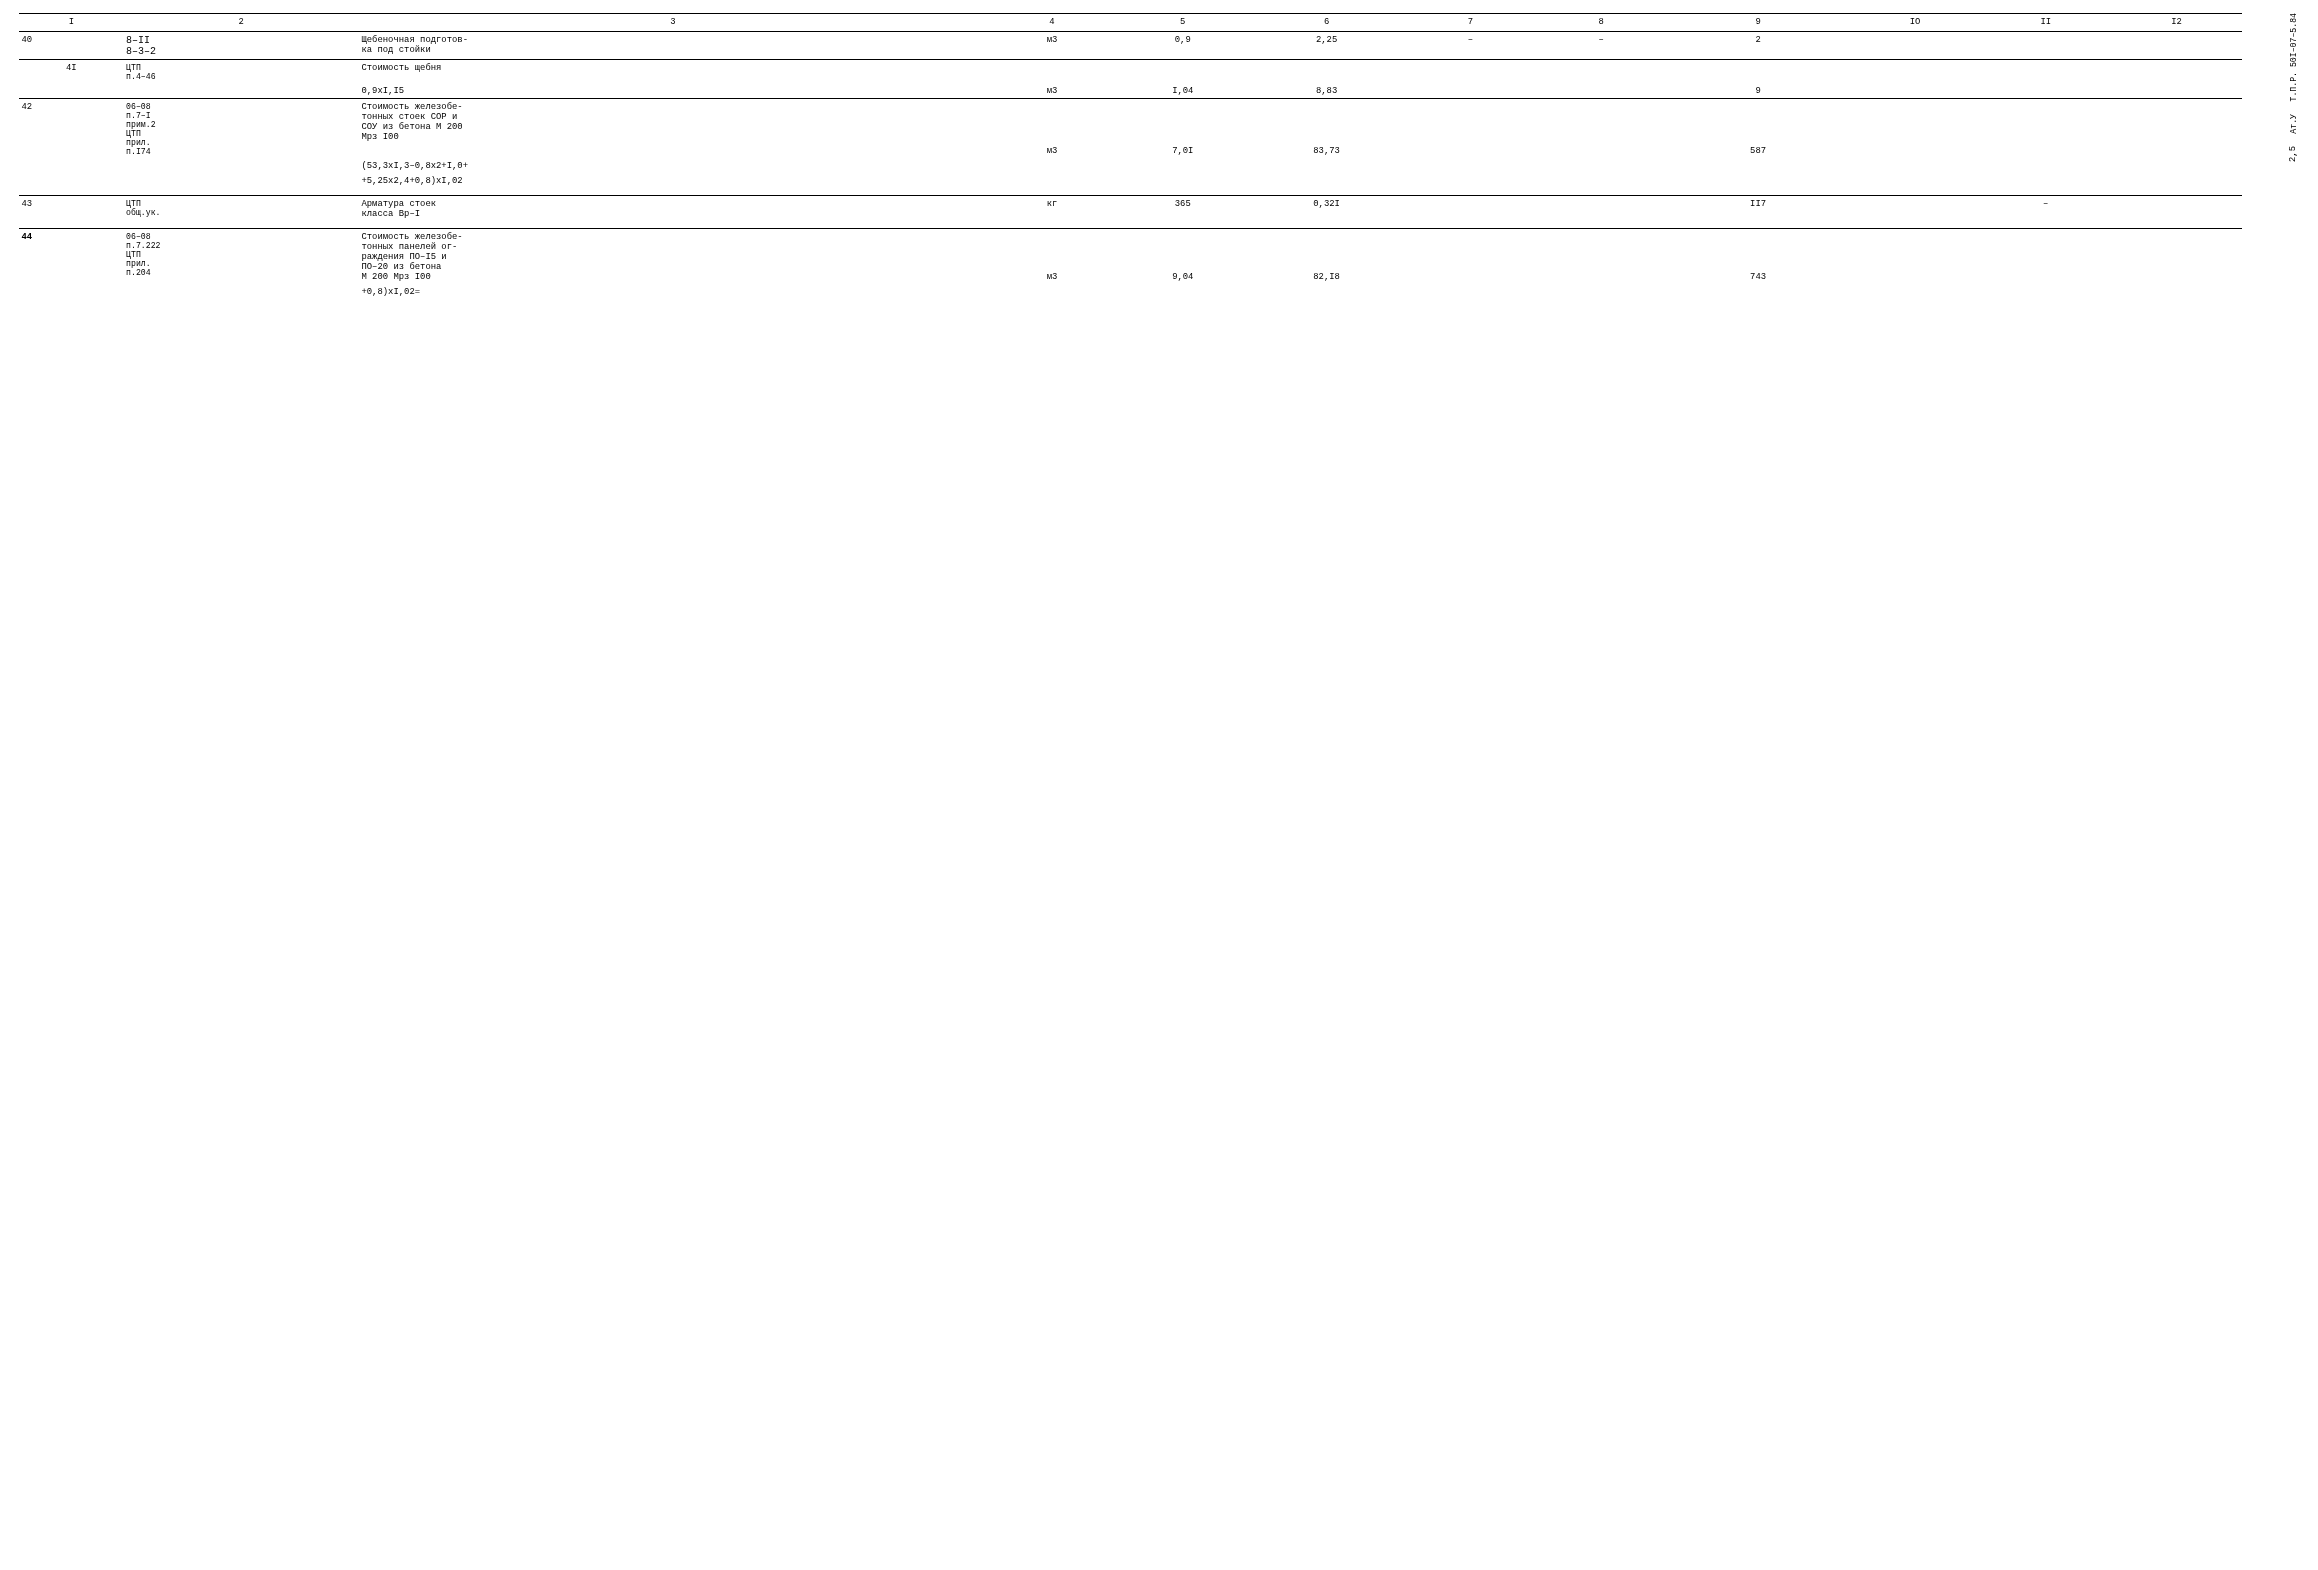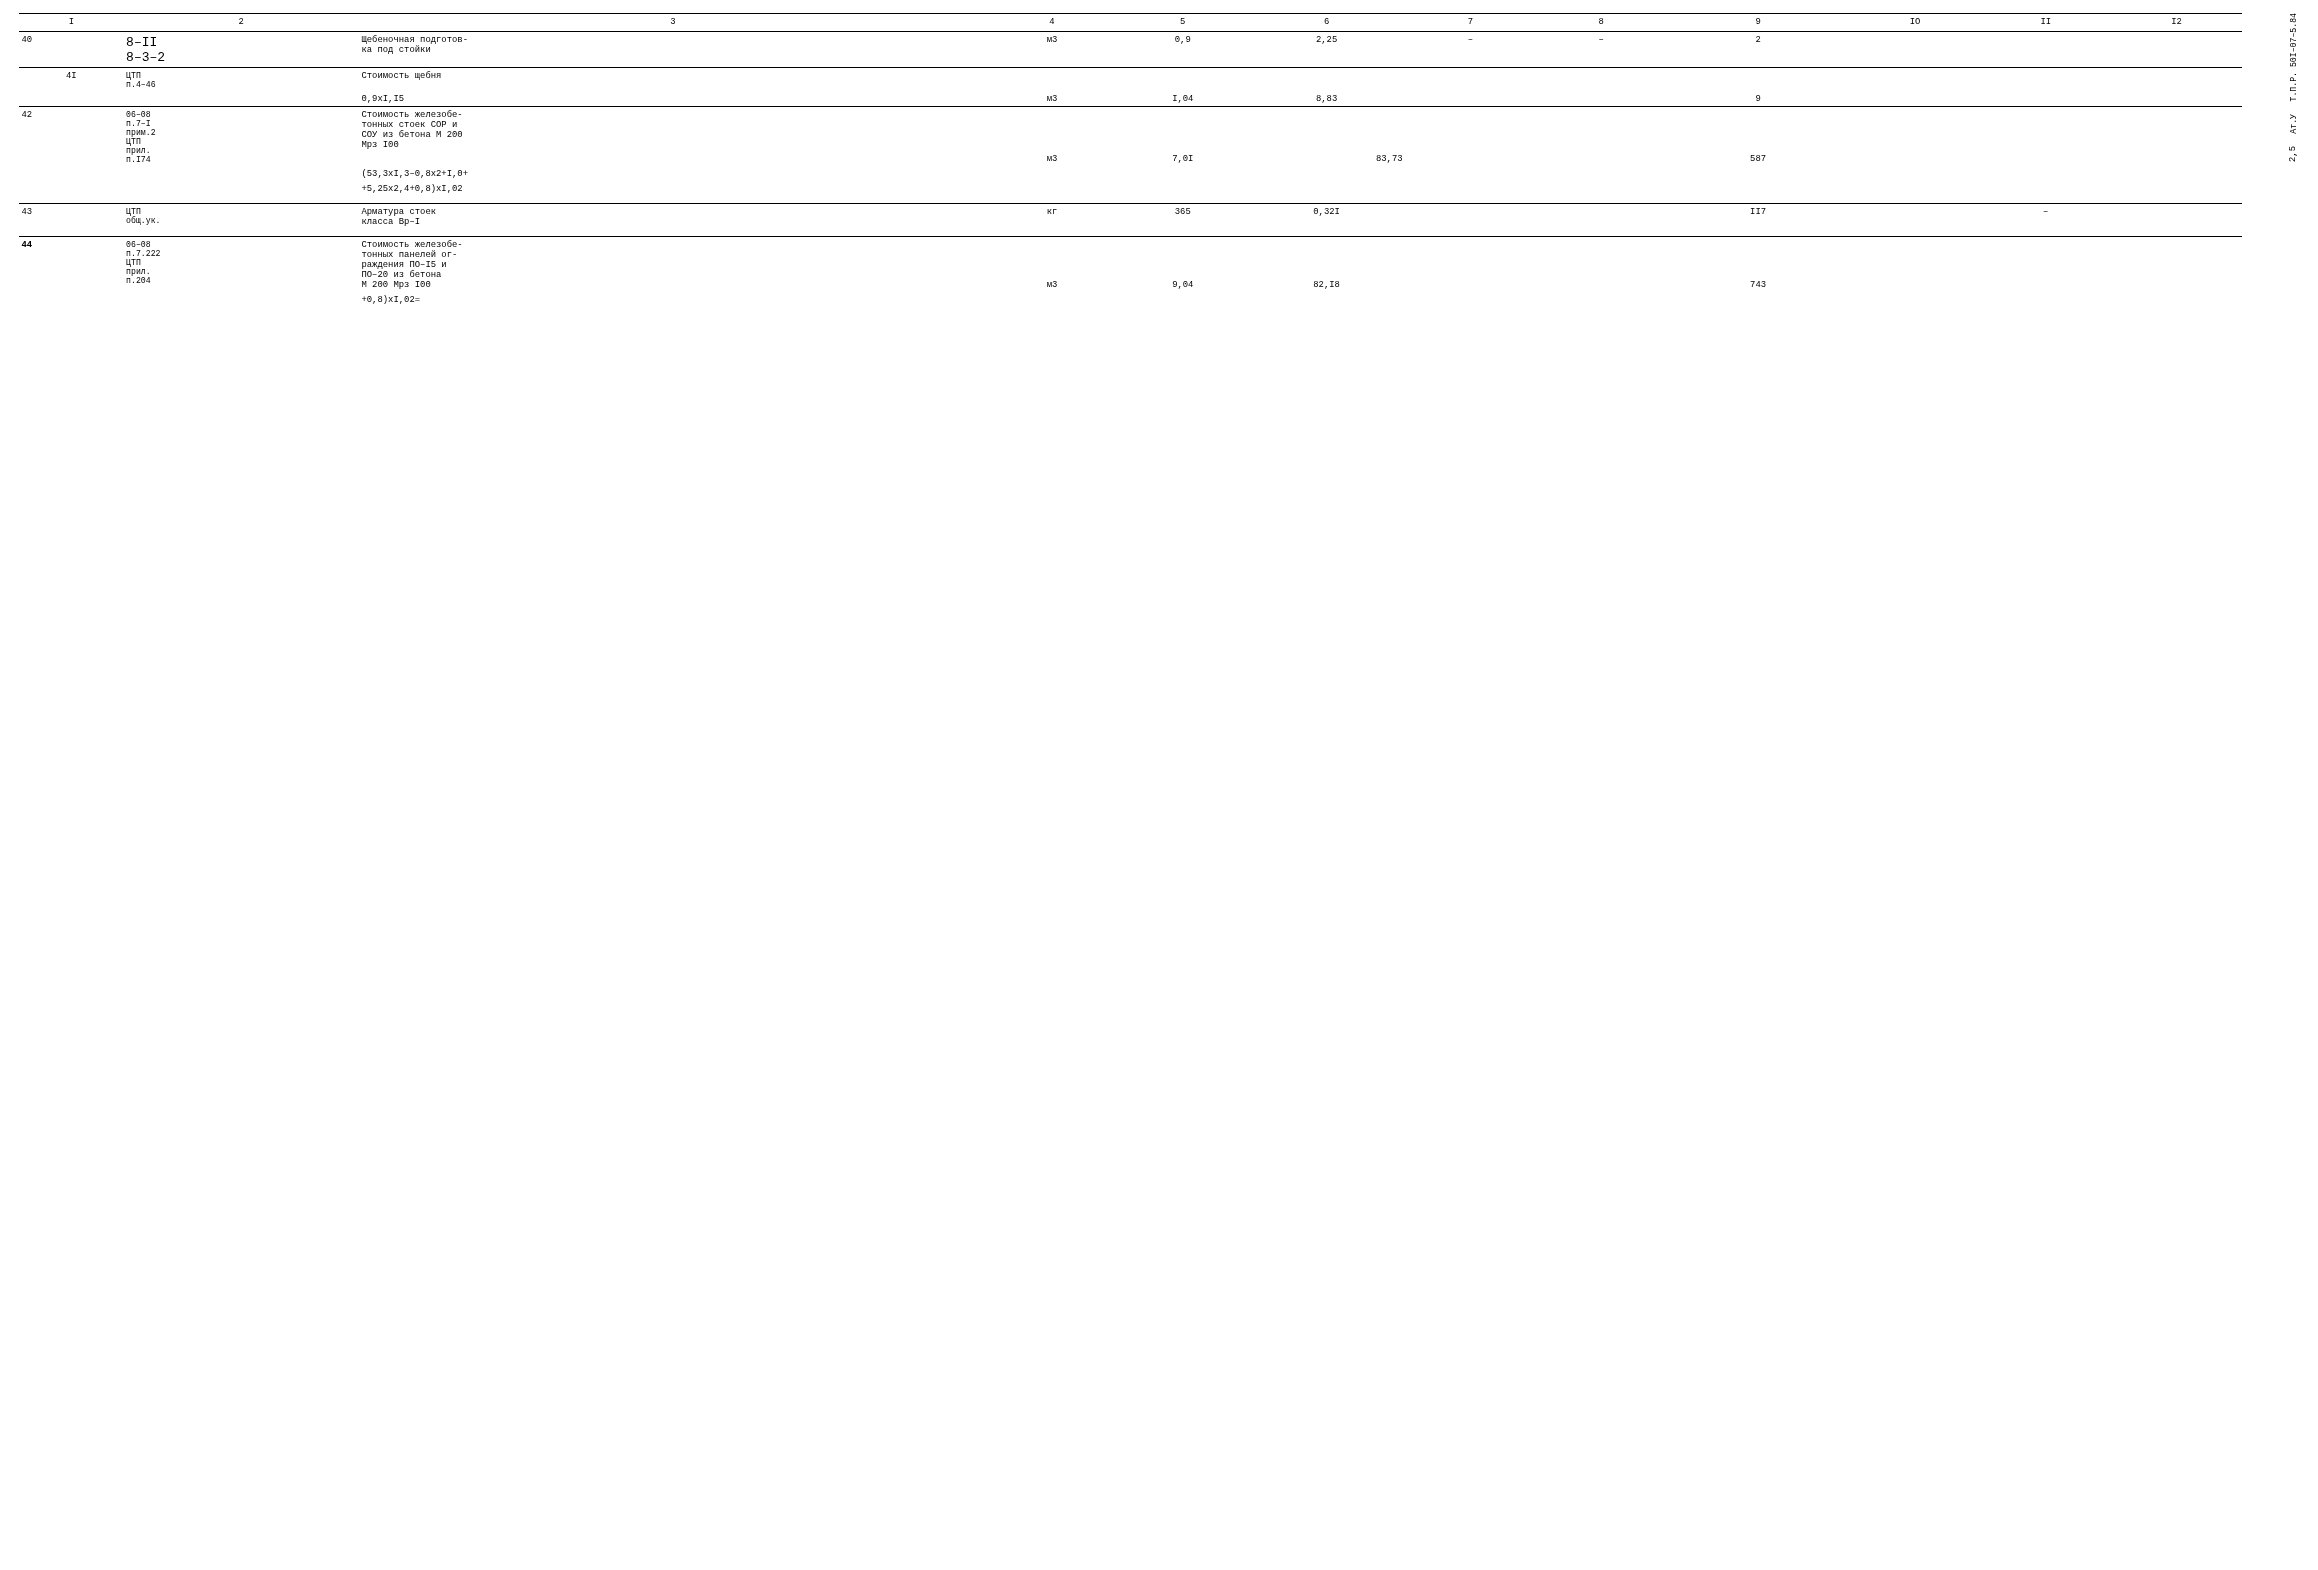--- a/index.html
+++ b/index.html
@@ -110,21 +110,21 @@
           <th>9</th>
           <th>IO</th>
           <th>II</th>
           <th>I2</th>
         </tr>
       </thead>
       <tbody>
 
         <tr>
           <td style="white-space:pre-line;">40</td>
-          <td style="white-space:pre-line; font-size:13px;">8–II
+          <td style="white-space:pre-line; font-size:10px;">8–II
 8–3–2</td>
           <td style="white-space:pre-line;">Щебеночная подготов-
 ка под стойки</td>
           <td class="center">м3</td>
           <td class="center">0,9</td>
           <td class="center">2,25</td>
           <td class="center">–</td>
           <td class="center">–</td>
           <td class="center">2</td>
           <td></td>
@@ -170,21 +170,21 @@
 прим.2
 ЦТП
 прил.
 п.I74</td>
           <td style="white-space:pre-line;">Стоимость железобе-
 тонных стоек СОР и
 СОУ из бетона М 200
 Мрз I00</td>
           <td class="center" style="vertical-align:bottom;">м3</td>
           <td class="center" style="vertical-align:bottom;">7,0I</td>
-          <td class="center" style="vertical-align:bottom;text-align:right;">83,73</td>
+          <td class="center" style="vertical-align:bottom;">83,73</td>
           <td></td>
           <td></td>
           <td class="center" style="vertical-align:bottom;">587</td>
           <td></td>
           <td></td>
           <td></td>
         </tr>
 
         <tr class="no-top-border">
           <td></td>

